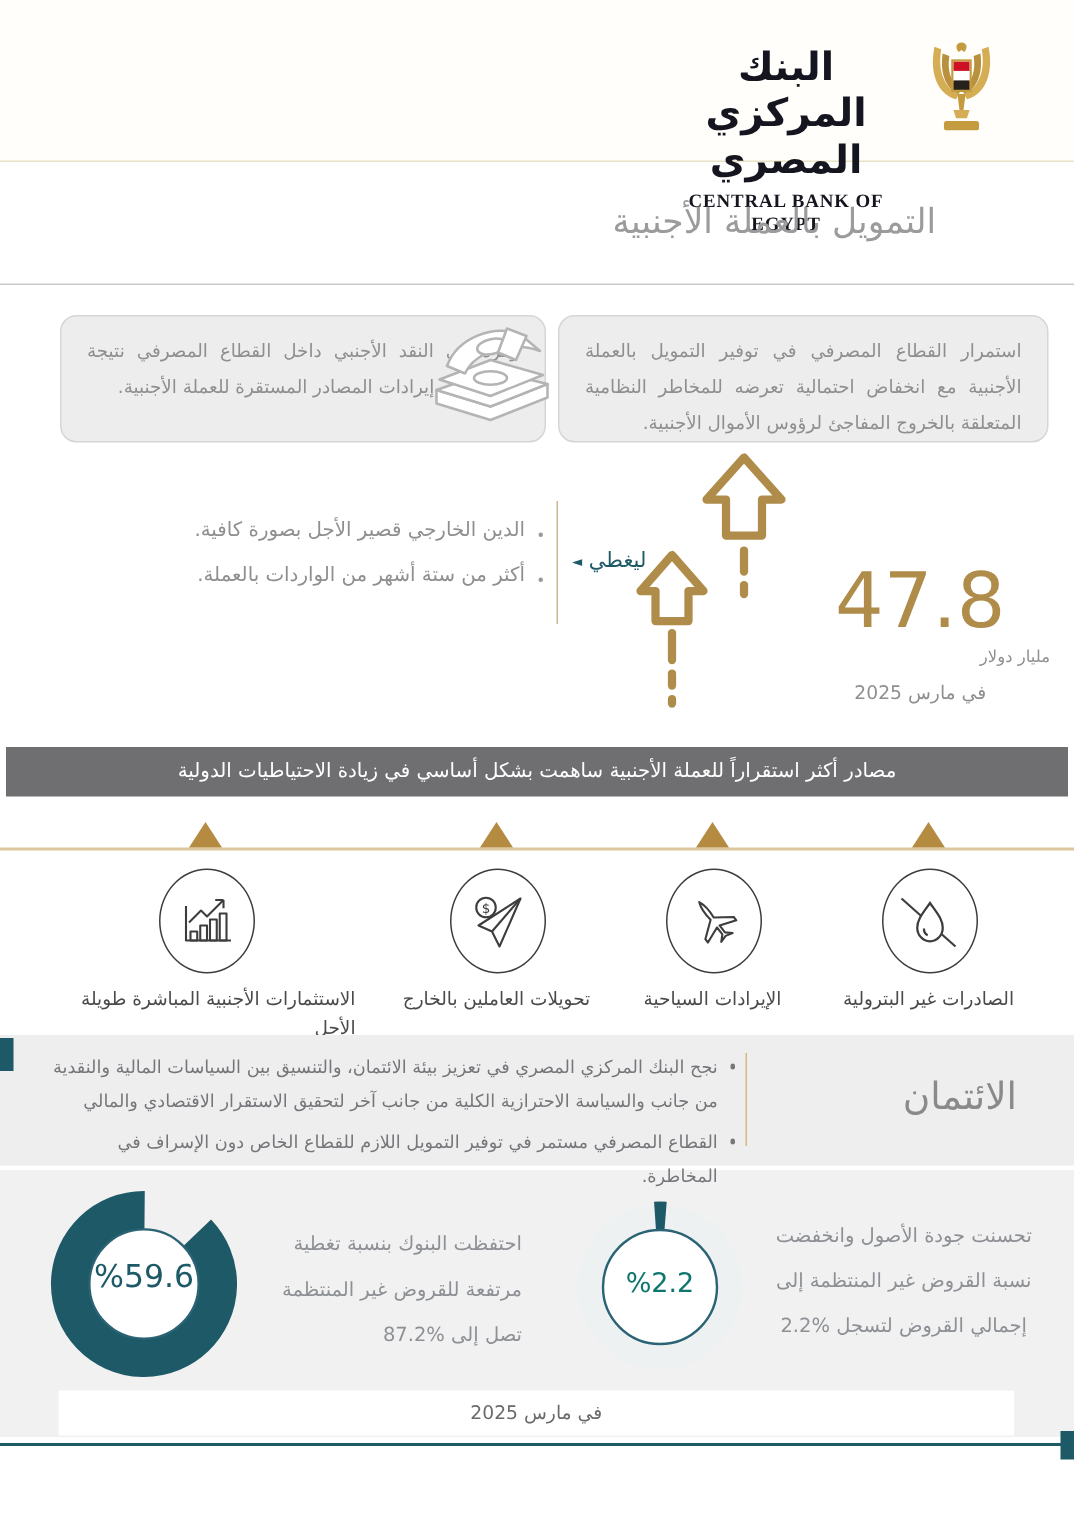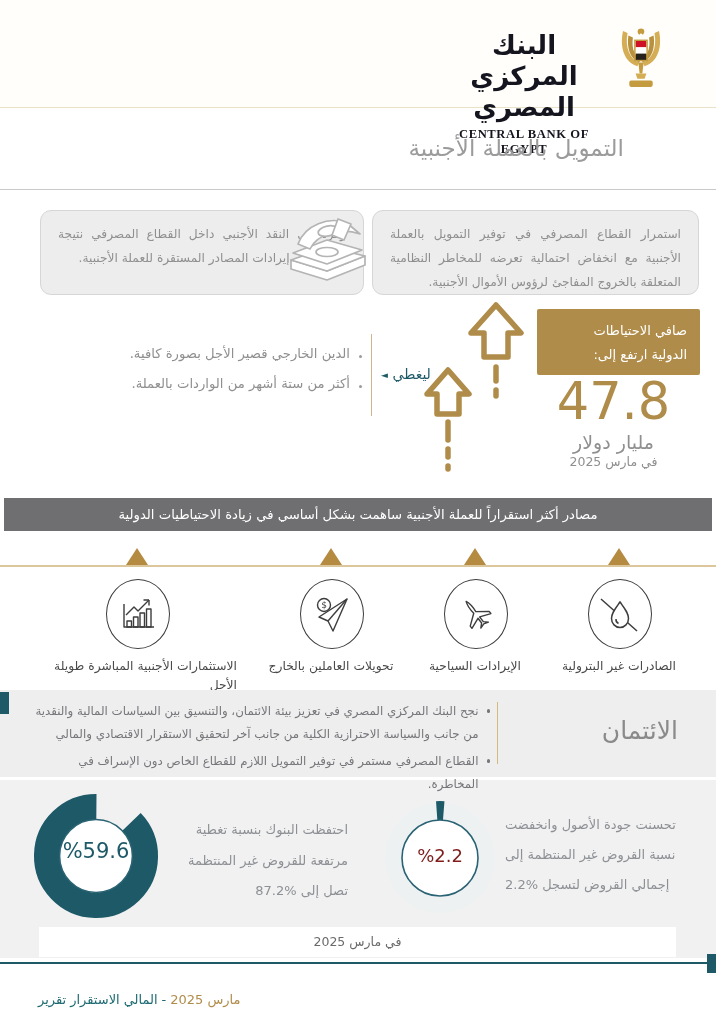--- a/index.html
+++ b/index.html
@@ -25,21 +25,21 @@
              padding:12px 17px;font-size:12.2px;line-height:1.95;color:#8f8f8f;
              text-align:justify;}
   #intro-right{left:372px;width:291px;}
   #intro-left{left:40px;width:288px;}
   #money-icon{left:281px;top:203px;}
 
   
   #reserve-badge{left:537px;top:309px;width:137px;height:46px;background:#b08c4a;border-radius:2px;
                  color:#ffffff;font-size:13px;line-height:1.85;text-align:right;padding:10px 13px 10px 13px;}
   #reserve-value{left:527px;top:372px;width:173px;text-align:center;font-size:51px;color:#b08c4a;}
-  #reserve-unit{left:527px;top:431px;width:173px;text-align:center;font-size:19px;color:#8f8f8f;}
+  #reserve-unit{left:527px;top:431px;width:173px;font-size:11px;color:#8f8f8f;}
   #reserve-date{left:527px;top:454px;width:173px;text-align:center;font-size:12.5px;color:#8f8f8f;}
   #arrows{left:418px;top:300px;}
   #covers-label{left:377px;top:366px;width:58px;text-align:center;font-size:14px;color:#1d5967;white-space:nowrap;}
   #covers-label .tri{font-size:9px;position:relative;top:-1px;}
   #reserve-vline{left:371px;top:334px;width:1px;height:82px;background:#cdb68d;}
   #reserve-bullets{left:40px;top:346px;width:322px;}
   .r-bullet{display:flex;direction:rtl;align-items:flex-start;margin-bottom:15px;
             font-size:13.2px;color:#8f8f8f;text-align:center;}
   .r-bullet .dot{width:3px;height:3px;border-radius:50%;background:#9a9a9a;margin:9px 0 0 9px;flex:none;}
 
@@ -62,22 +62,22 @@
   #credit-bullets{left:28px;top:700px;width:462px;}
   .c-bullet{display:flex;direction:rtl;align-items:flex-start;margin-bottom:4px;
             font-size:11.8px;color:#76767a;line-height:1.95;text-align:right;}
   .c-bullet .dot{width:3.5px;height:3.5px;border-radius:50%;background:#76767a;margin:9px 0 0 8px;flex:none;}
 
   
   #donut-left{left:32px;top:792px;}
   #donut-left-label{left:32px;top:839px;width:128px;text-align:center;font-size:21px;color:#1d5967;font-weight:500;}
   #donut-left-text{left:163px;top:815px;width:185px;font-size:13px;color:#8d9094;line-height:2.35;text-align:right;}
   #donut-right{left:380px;top:798px;}
-  #donut-right-label{left:380px;top:845px;width:120px;text-align:center;font-size:18px;color:#7f1d1d;font-weight:500;}
-  #donut-right-text{left:505px;top:810px;width:195px;font-size:13px;color:#8d9094;line-height:2.3;text-align:left;}
+  #donut-right-label{left:380px;top:845px;width:120px;text-align:center;font-size:18px;color:#0f766e;font-weight:500;}
+  #donut-right-text{left:505px;top:810px;width:195px;font-size:13px;color:#8d9094;line-height:2.3;text-align:center;}
   #date-strip{left:39px;top:927px;width:637px;height:30px;background:#ffffff;text-align:center;
               line-height:30px;font-size:12.5px;color:#6a6a6a;}
 
   
   #bottom-line{left:0;top:962px;width:716px;height:2px;background:#1d5967;}
   #bottom-tab{left:707px;top:954px;width:9px;height:19px;background:#1d5967;}
   #footer{left:38px;top:992px;display:flex;direction:ltr;gap:4px;font-size:13px;align-items:baseline;}
   #footer .t{color:#1d6a72;}
   #footer .g{color:#b08c4a;}
 
@@ -123,24 +123,20 @@
       <path d="M10 57 L10 66 L46 77 L84 62 L84 53 L46 68 Z"></path>
       <path d="M10 57 L46 68 L84 53 L47 44 Z"></path>
       <path d="M12 50 L46 61 L81 47 L46 37 Z"></path>
       <ellipse cx="46" cy="49" rx="11" ry="4.5"></ellipse>
       <path d="M17 41 C24 22 48 13 66 20 L79 31 C60 24 36 31 29 46 Z"></path>
       <ellipse cx="47" cy="28" rx="10" ry="5" transform="rotate(-12 47 28)"></ellipse>
       <path d="M57 16 L70 21 L63 37 L51 32 Z"></path>
     </svg>
   </div>
 
-  <div id="reserve-badge" class="abs rtl">
-    <span>صافي الاحتياطات</span><br>
-    <span>الدولية ارتفع إلى:</span>
-  </div>
   <div id="reserve-value" class="abs">47.8</div>
   <div id="reserve-unit" class="abs rtl">مليار دولار</div>
   <div id="reserve-date" class="abs rtl">في مارس 2025</div>
 
   <div id="arrows" class="abs">
     <svg width="112" height="178" viewBox="0 0 112 178" fill="none" stroke="#b08c4a" stroke-width="5.5" stroke-linejoin="round" stroke-linecap="round">
       <path d="M78 5 L103 33 L90 33 L90 57 L66 57 L66 33 L53 33 Z"></path>
       <path d="M78 67 L78 81"></path>
       <path d="M78 90 L78 96"></path>
       <path d="M30 70 L51 94 L41 94 L41 114 L19 114 L19 94 L9 94 Z"></path>
@@ -257,21 +253,14 @@
   <div id="donut-right-text" class="abs rtl">
     <span>تحسنت جودة الأصول وانخفضت</span><br>
     <span>نسبة القروض غير المنتظمة إلى</span><br>
     <span>إجمالي القروض لتسجل %2.2</span>
   </div>
 
   <div id="date-strip" class="abs rtl">في مارس 2025</div>
 
   <div id="bottom-line" class="abs"></div>
   <div id="bottom-tab" class="abs"></div>
-  <div id="footer" class="abs">
-    <span class="t">تقرير</span>
-    <span class="t">الاستقرار</span>
-    <span class="t">المالي</span>
-    <span class="t">-</span>
-    <span class="g">مارس 2025</span>
-  </div>
 
 </div>
 
 </body></html>

